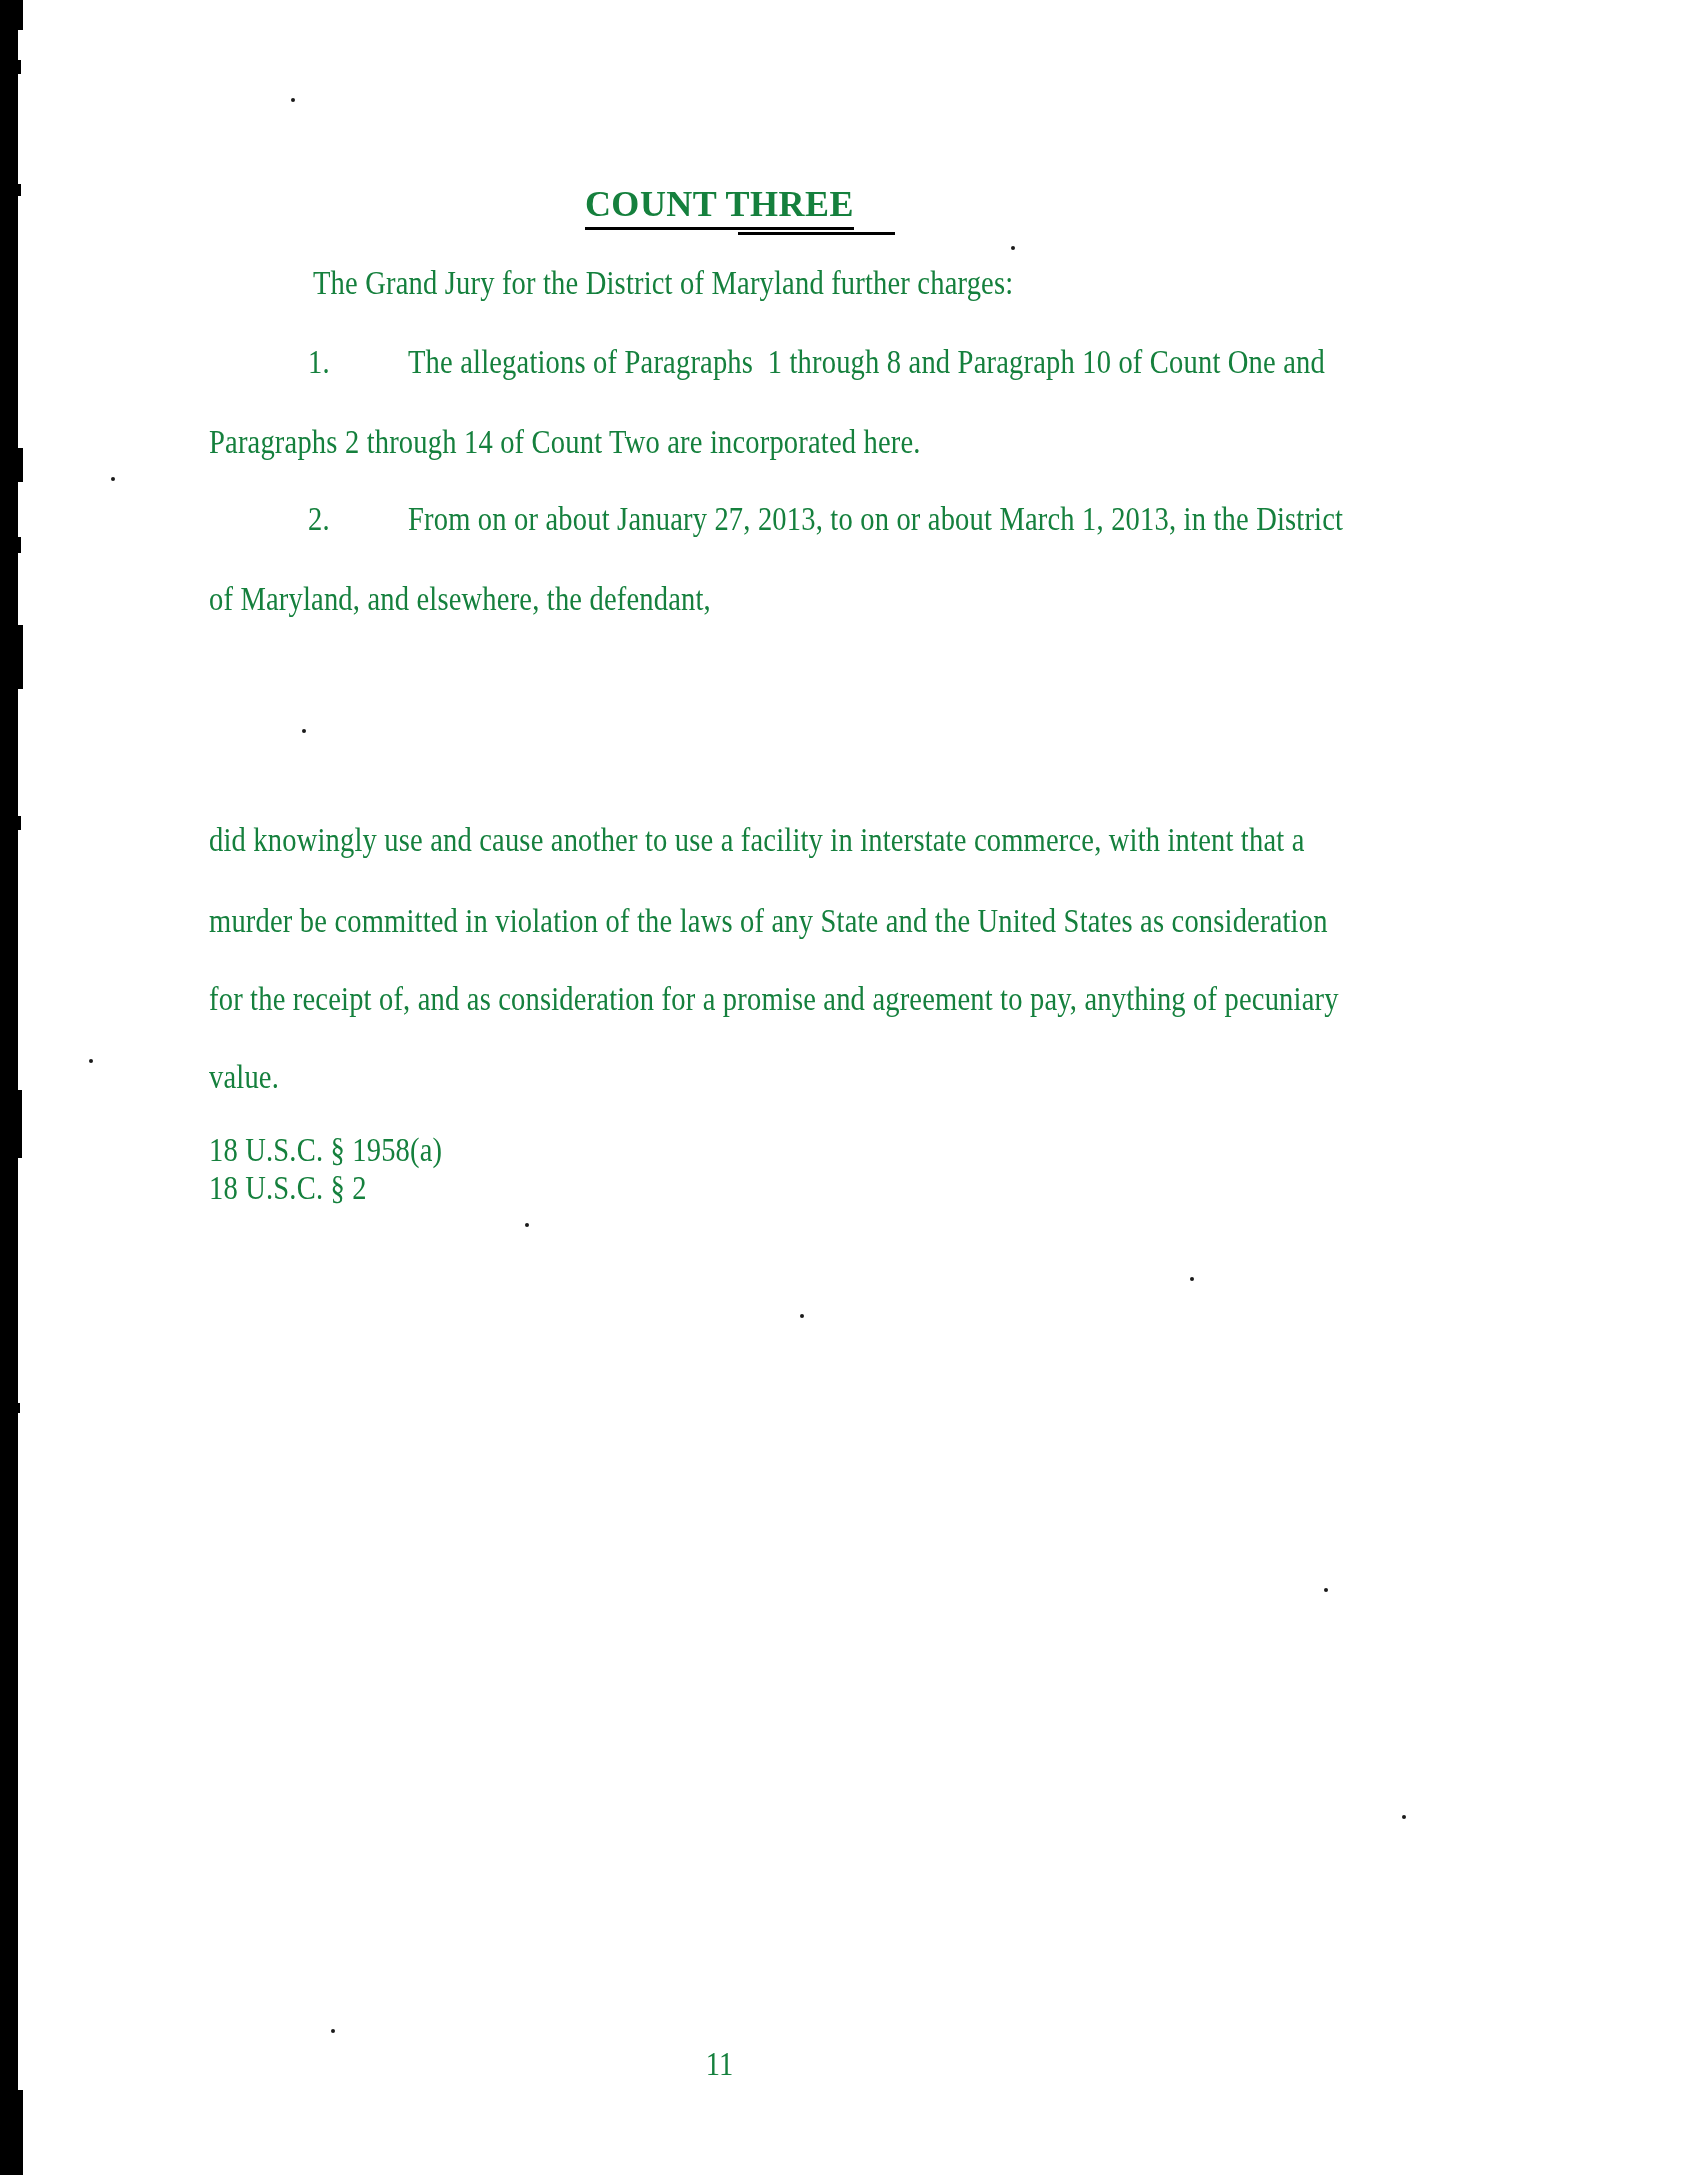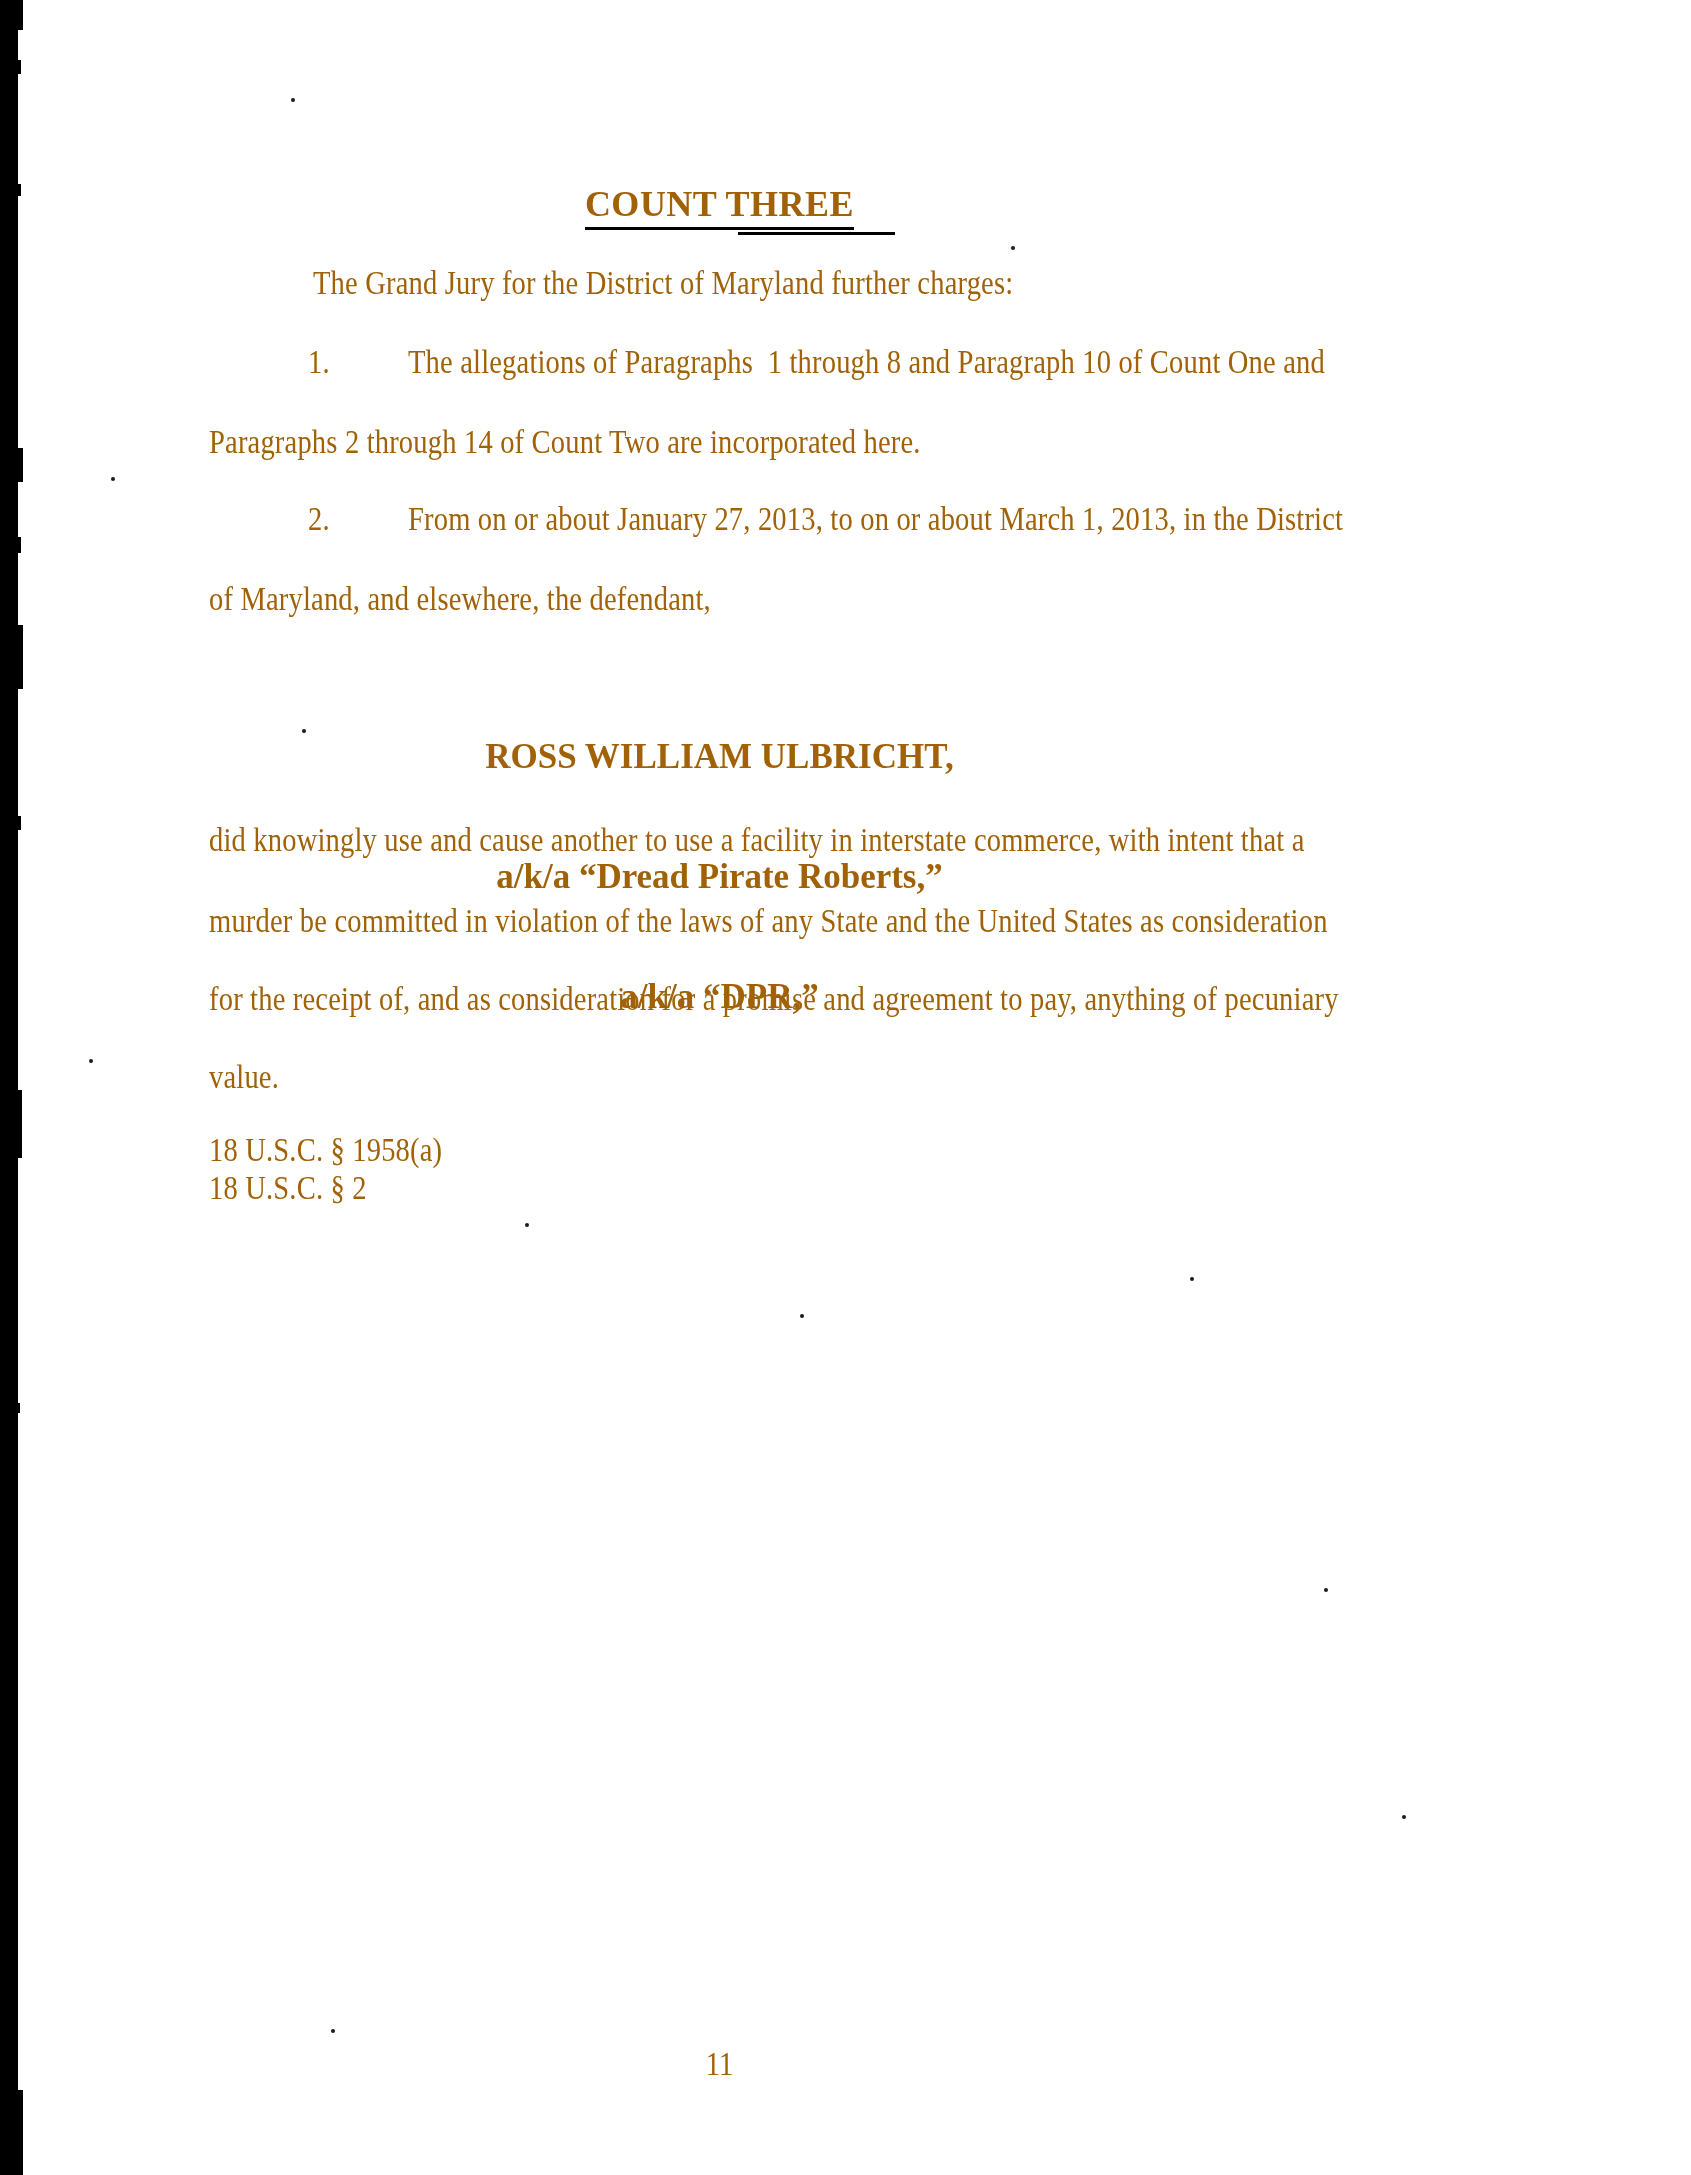--- a/index.html
+++ b/index.html
@@ -2,21 +2,21 @@
 <html><head>
 <meta charset="utf-8">
 <style>
   html, body { margin: 0; padding: 0; background: #ffffff; }
   .sheet {
     position: relative;
     width: 1421px;
     height: 2175px;
     background: #ffffff;
     font-family: "Liberation Serif", serif;
-    color: #a16207;
+    color: #15803d;
     overflow: hidden;
   }
   
   .scan-bar {
     position: absolute;
     left: 0; top: 0;
     width: 18px; height: 2175px;
     background: #000000;
   }
   .bar-bump { position: absolute; background: #000000; }
@@ -103,25 +103,20 @@
   <div class="line" style="left:313px; top:266px;">The Grand Jury for the District of Maryland further charges:</div>
 
   <div class="line" style="left:308px; top:345px;">1.</div>
   <div class="line" style="left:408px; top:345px;">The allegations of Paragraphs  1 through 8 and Paragraph 10 of Count One and</div>
   <div class="line" style="left:209px; top:425px;">Paragraphs 2 through 14 of Count Two are incorporated here.</div>
 
   <div class="line" style="left:308px; top:502px;">2.</div>
   <div class="line" style="left:408px; top:502px;">From on or about January 27, 2013, to on or about March 1, 2013, in the District</div>
   <div class="line" style="left:209px; top:582px;">of Maryland, and elsewhere, the defendant,</div>
 
-  <div class="defendant-block">
-    <div>ROSS WILLIAM ULBRICHT,</div>
-    <div>a/k/a “Dread Pirate Roberts,”</div>
-    <div>a/k/a “DPR,”</div>
-  </div>
 
   <div class="line" style="left:209px; top:823px;">did knowingly use and cause another to use a facility in interstate commerce, with intent that a</div>
   <div class="line" style="left:209px; top:904px;">murder be committed in violation of the laws of any State and the United States as consideration</div>
   <div class="line" style="left:209px; top:982px;">for the receipt of, and as consideration for a promise and agreement to pay, anything of pecuniary</div>
   <div class="line" style="left:209px; top:1060px;">value.</div>
 
   <div class="line" style="left:209px; top:1133px;">18 U.S.C. § 1958(a)</div>
   <div class="line" style="left:209px; top:1171px;">18 U.S.C. § 2</div>
 
   <div class="centered-cond" style="top:2047px;">11</div>

